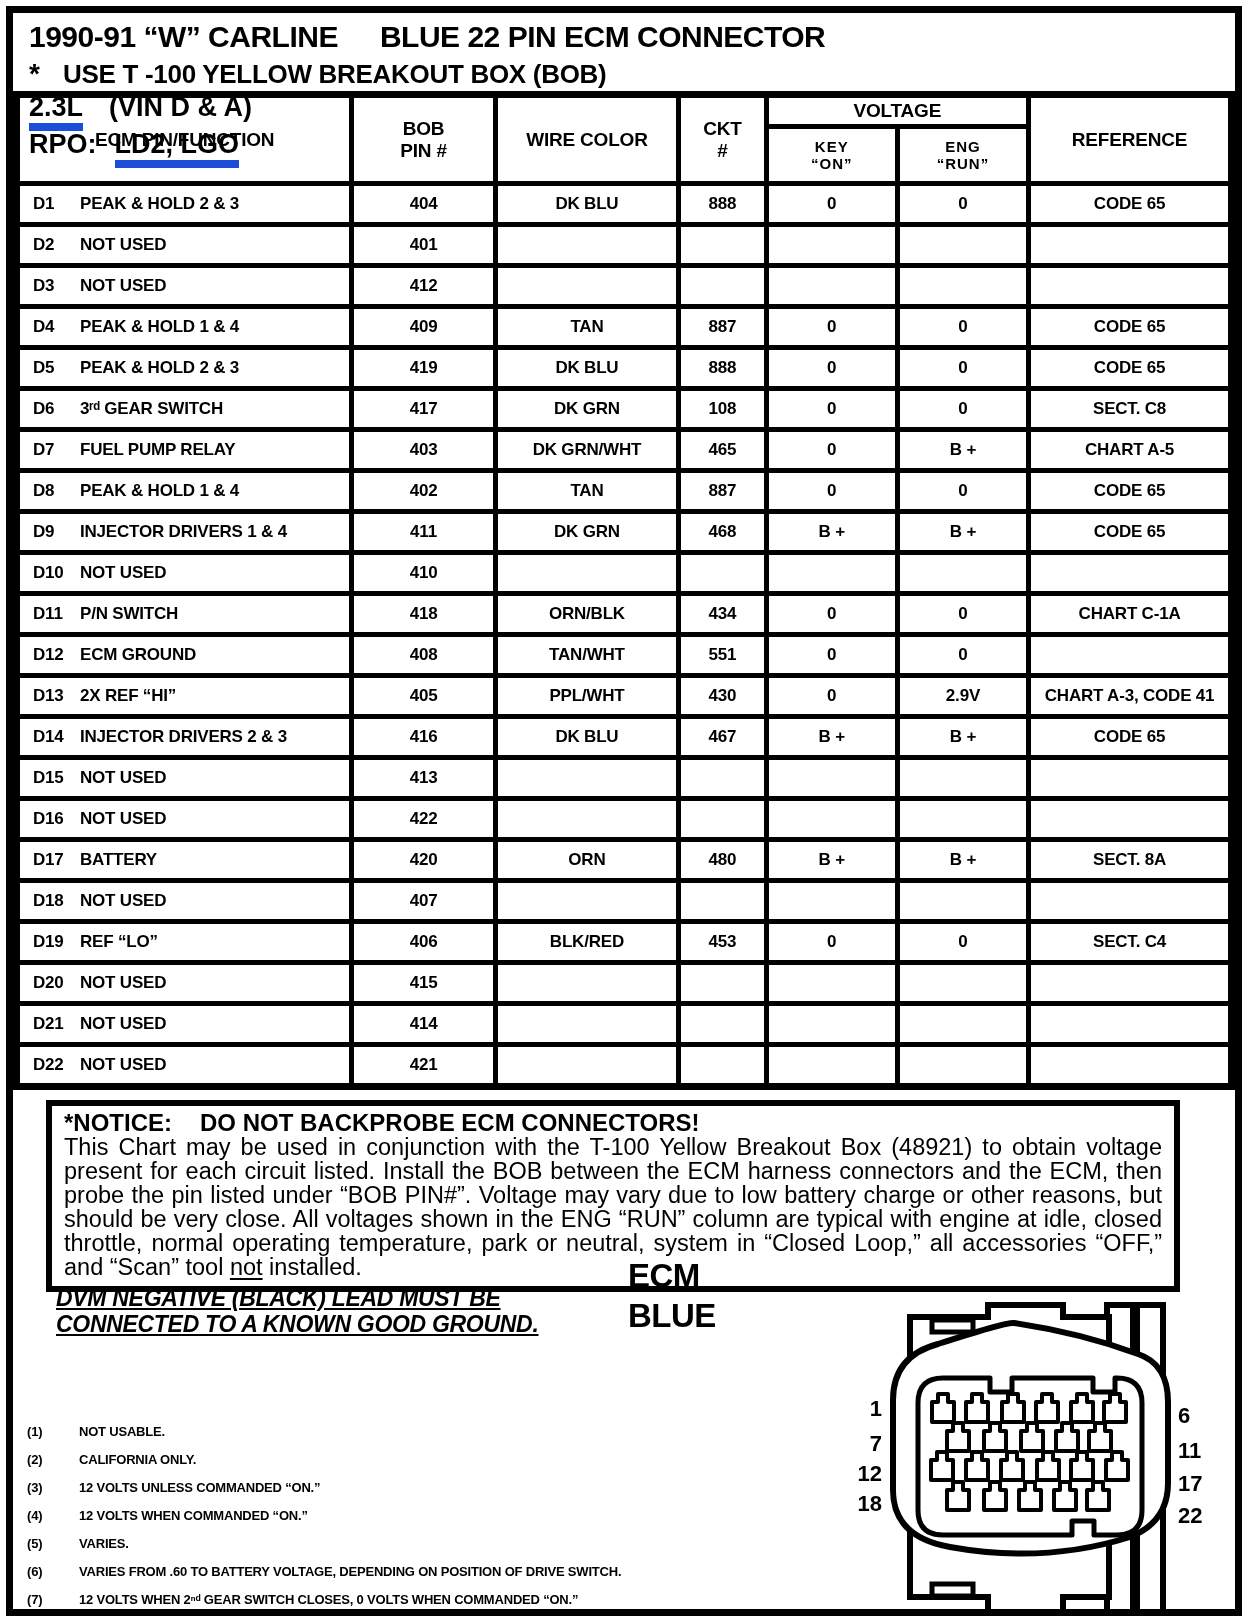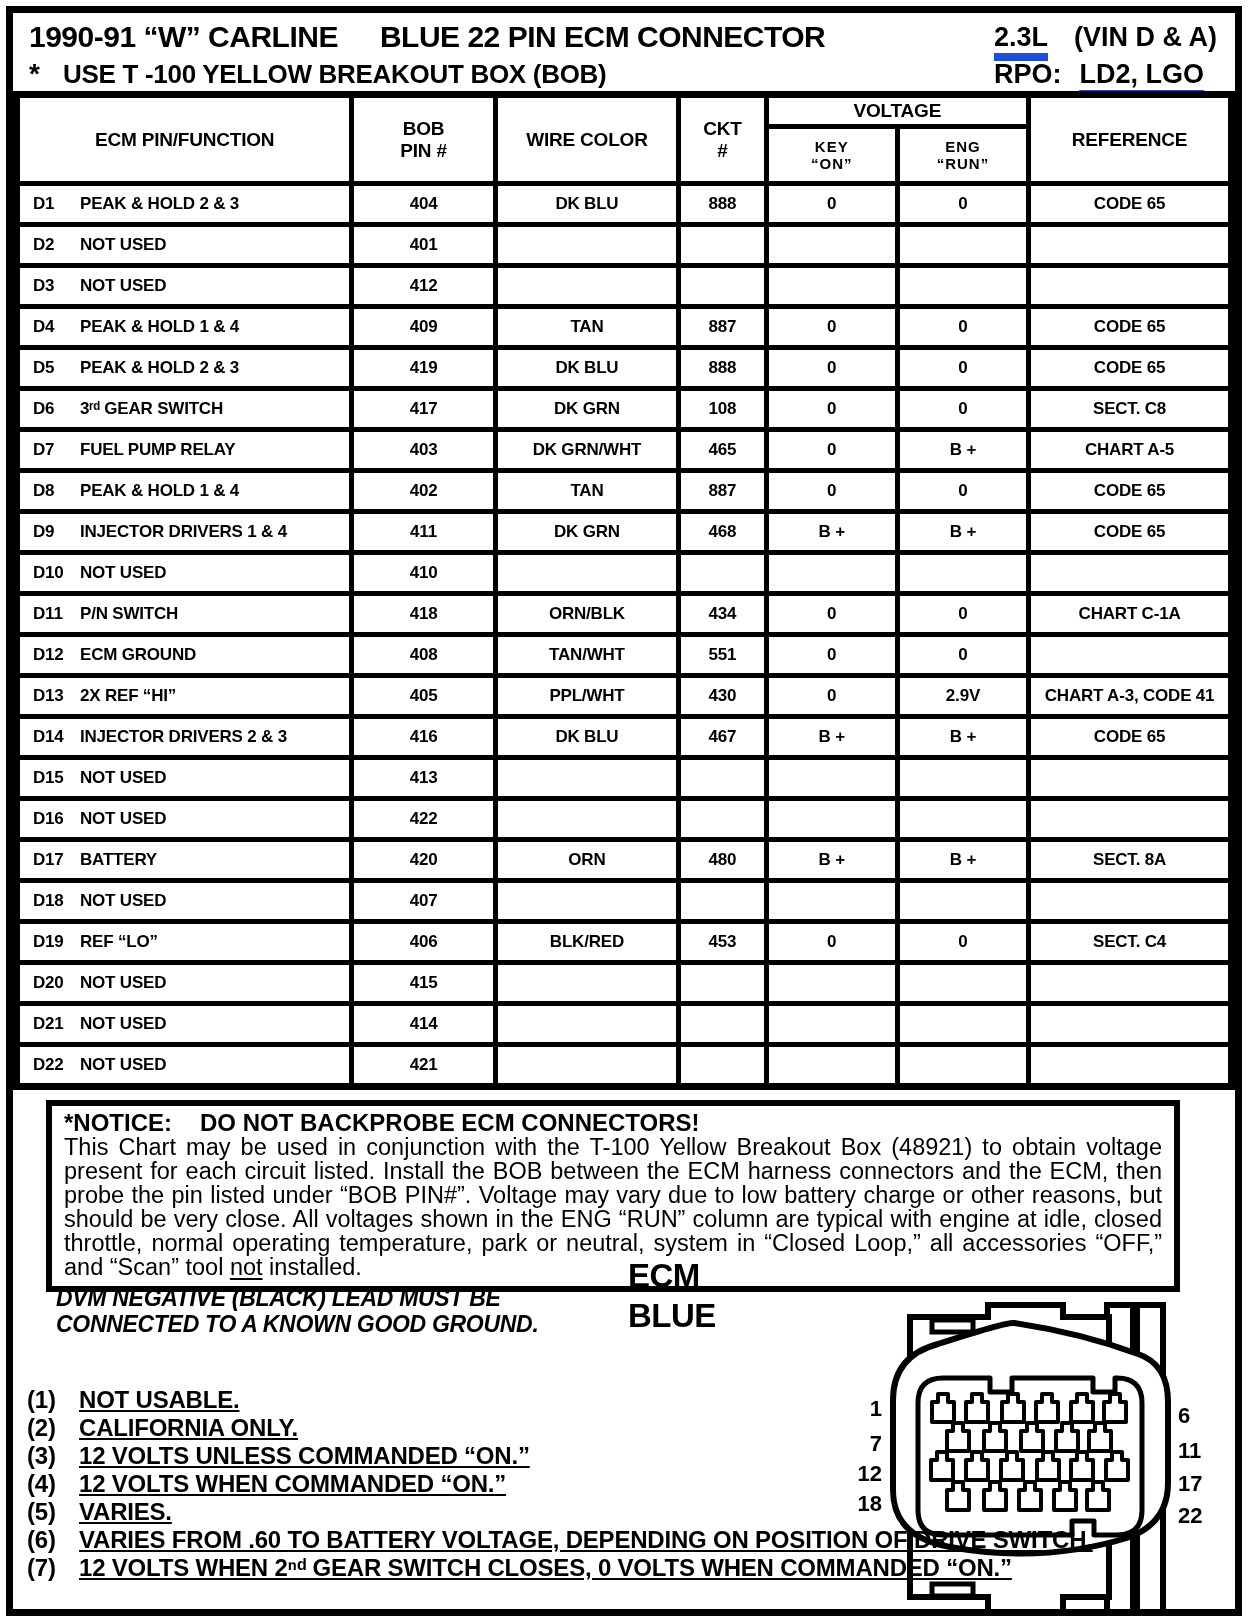--- a/index.html
+++ b/index.html
@@ -11,20 +11,21 @@
   .frame{
     position:absolute;left:6px;top:6px;width:1222px;height:1596px;
     border:7px solid #000;
   }
   
   .header{
     position:absolute;left:0;top:0;width:100%;height:85px;
     box-sizing:border-box;border-bottom:7px solid #000;
     display:flex;justify-content:space-between;
     padding:7px 18px 0 16px;
+    flex-direction:column;
   }
   .title-row{font-size:30px;font-weight:bold;letter-spacing:-0.5px;white-space:nowrap;}
   .title-mid{margin-left:42px;}
   .subtitle-row{font-size:26px;font-weight:bold;letter-spacing:-0.3px;margin-top:4px;white-space:nowrap;}
   .asterisk{display:inline-block;width:34px;font-size:28px;}
   .header-right{text-align:left;font-size:27px;font-weight:bold;white-space:nowrap;padding-top:2px;}
   .header-right .row2{margin-top:6px;}
   .u{border-bottom:8px solid #1d4ed8;padding-bottom:1px;}
   .engine{margin-right:26px;}
   .rpo-label{margin-right:18px;}
@@ -52,25 +53,26 @@
     font-size:23.5px;line-height:24px;text-align:justify;
   }
   .notice .head{font-weight:bold;font-size:24px;}
   .notice .head .gap{display:inline-block;width:28px;}
   .notice u{text-underline-offset:3px;}
   
   .dvm{
     position:absolute;left:43px;top:1272px;
     font-size:23px;font-weight:bold;font-style:italic;line-height:26px;
     letter-spacing:-0.3px;
+    text-decoration:underline;
   }
   
   .footnotes{
-    position:absolute;left:14px;top:1373px;
-    font-size:24px;font-weight:bold;line-height:28px;letter-spacing:-0.2px;text-decoration:underline;
+    position:absolute;left:14px;top:1405px;
+    font-size:13px;font-weight:bold;line-height:28px;letter-spacing:-0.2px;
   }
   .footnotes .num{display:inline-block;width:52px;}
   
   .ecm-label{
     position:absolute;left:615px;top:1243px;width:268px;
     text-align:left;font-size:33px;font-weight:bold;line-height:40px;
     letter-spacing:-0.5px;
   }
   .connector-svg{position:absolute;left:833px;top:1237px;}
   .connector-svg path,.connector-svg rect{fill:#fff;stroke:#000;}

